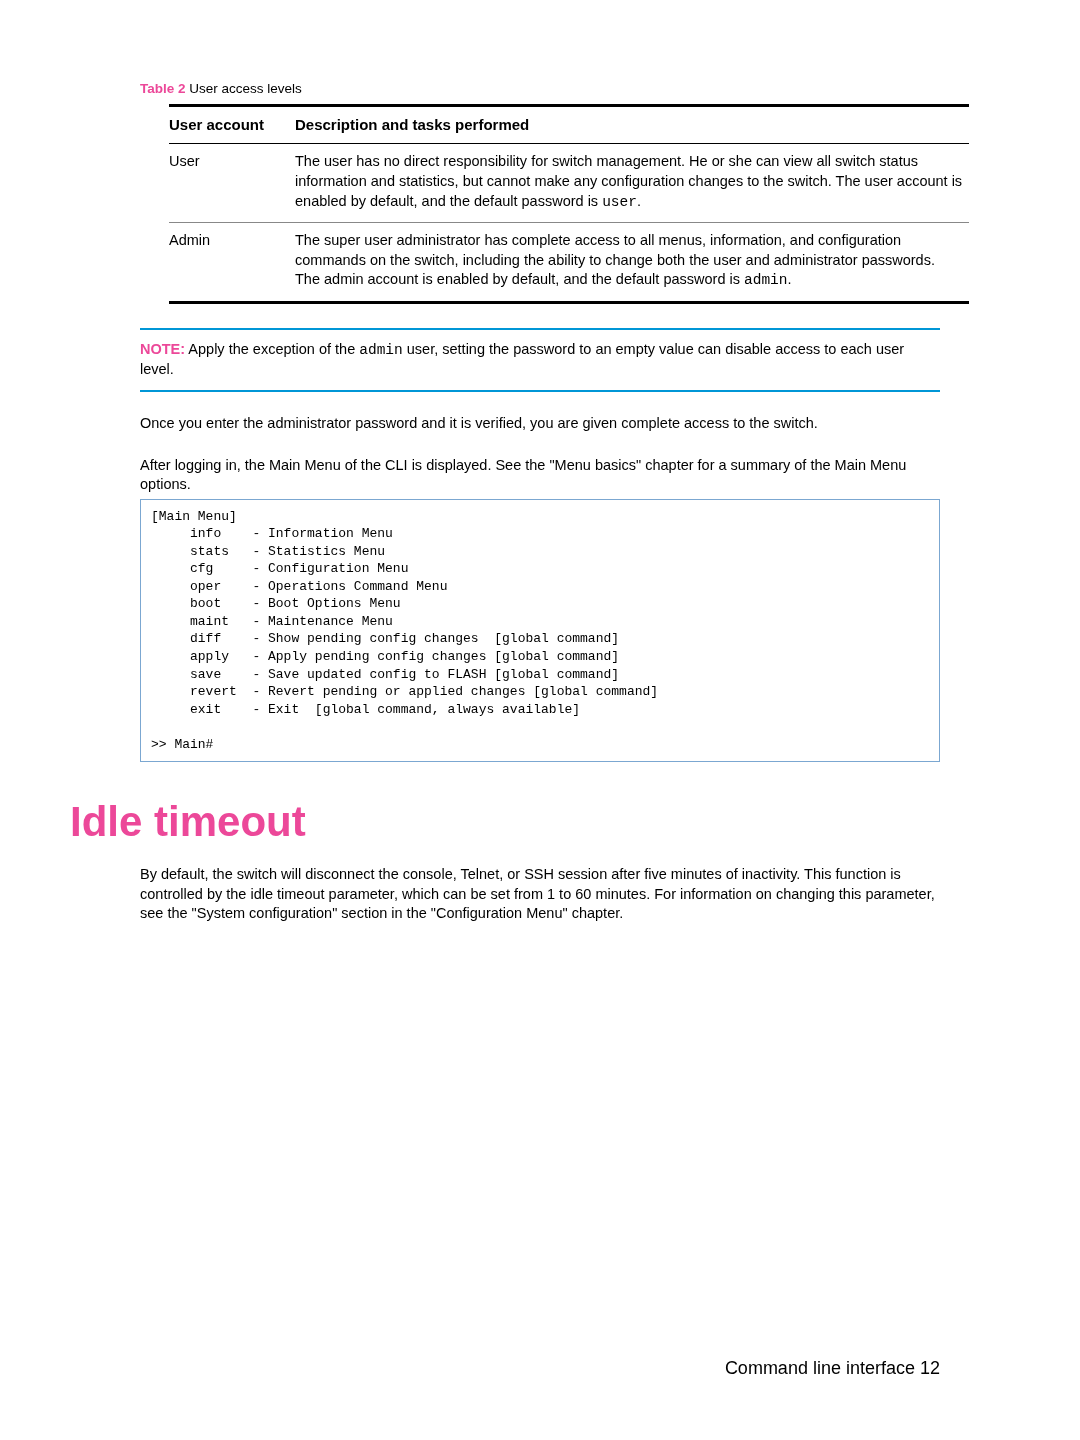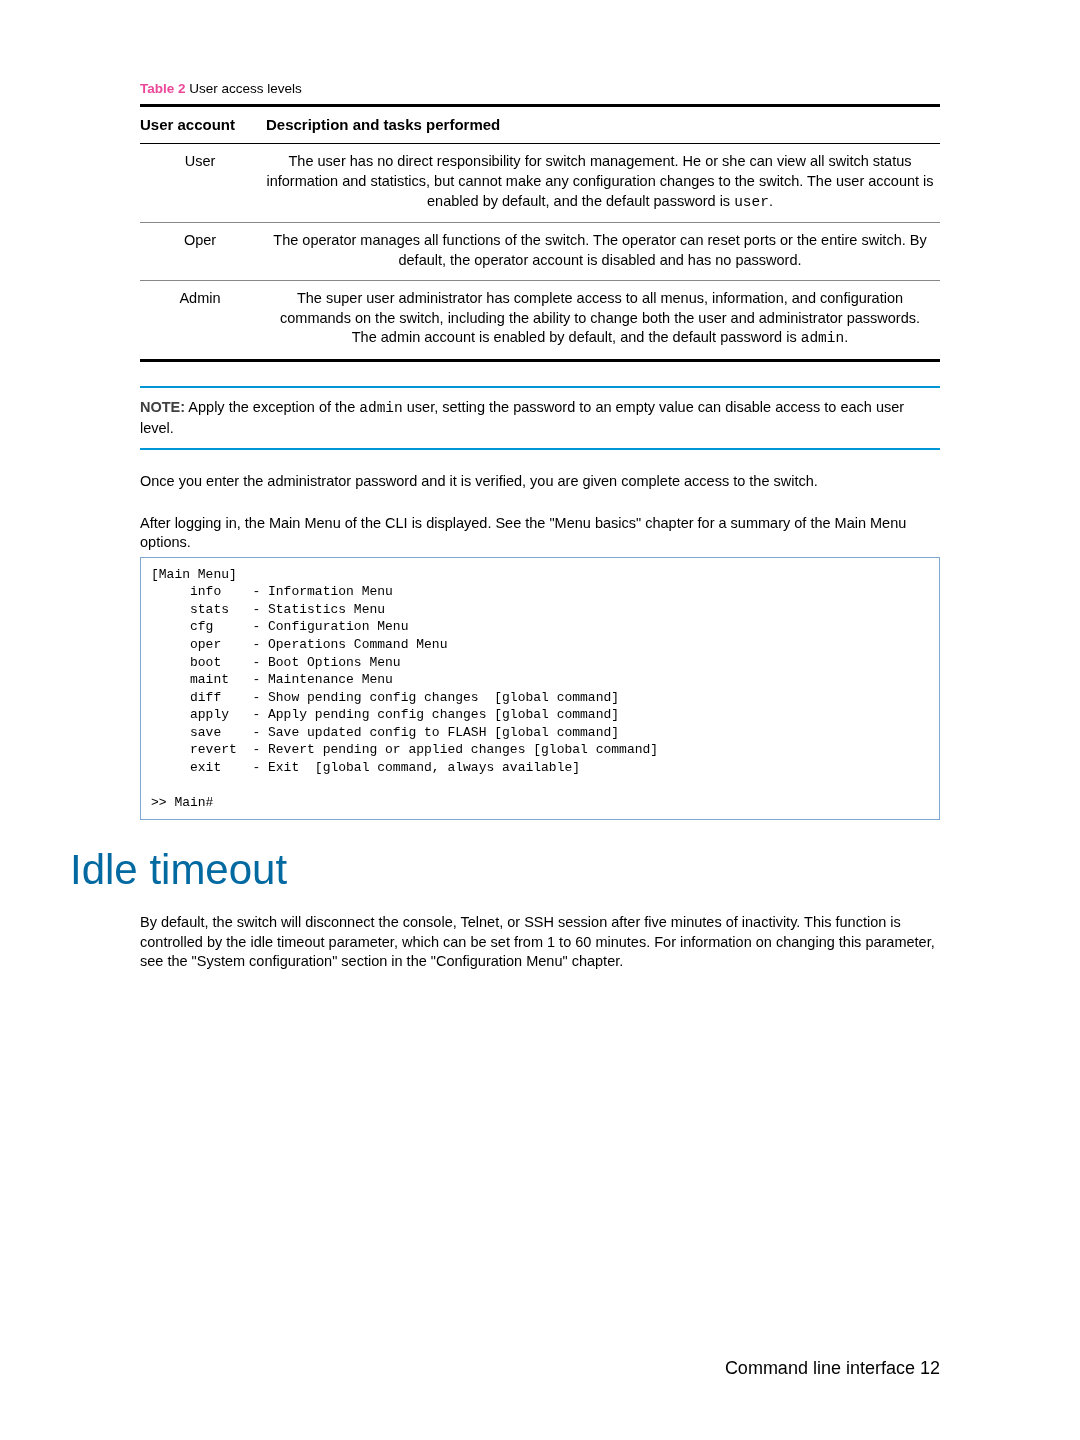--- a/index.html
+++ b/index.html
@@ -19,70 +19,71 @@
     font-size: 13.5px;
     margin-bottom: 6px;
   }
   .table-caption .label {
     color: #ec4899;
     font-weight: bold;
   }
   table {
     border-collapse: collapse;
     width: 100%;
+    margin-left: 29px;
   }
   thead tr {
     border-top: 3px solid #000;
     border-bottom: 1px solid #000;
   }
   th {
     text-align: left;
     font-weight: bold;
     padding: 8px 6px 8px 0;
     font-size: 15px;
     vertical-align: top;
   }
   th.col1 { width: 120px; }
-  tbody tr { border-bottom: 1px solid #888; text-align: center; }
+  tbody tr { border-bottom: 1px solid #888; }
   tbody tr:last-child { border-bottom: 3px solid #000; }
   td {
     padding: 8px 6px 10px 0;
     vertical-align: top;
     font-size: 14.5px;
   }
   .mono {
     font-family: "Courier New", monospace;
   }
   .note-block {
     border-top: 2px solid #0096d6;
     border-bottom: 2px solid #0096d6;
     margin-top: 24px;
     padding: 10px 0;
   }
   .note-label {
-    color: #404040;
+    color: #ec4899;
     font-weight: bold;
   }
   .para {
     margin-top: 22px;
   }
   .cli-box {
     border: 1px solid #7ba7d1;
     font-family: "Courier New", monospace;
     white-space: pre;
     font-size: 13px;
     padding: 8px 10px;
     margin-top: 4px;
     line-height: 1.35;
   }
   h1.section {
-    color: #0369a1;
-    font-weight: normal;
+    color: #ec4899;
+    font-weight: bold;
     font-size: 42px;
-    margin: 22px 0 14px -70px;
+    margin: 32px 0 14px -70px;
   }
   .footer {
     position: absolute;
     bottom: 60px;
     right: 140px;
     font-size: 18px;
   }
 </style>
 </head>
 <body>
@@ -98,24 +99,20 @@
       <th class="col1">User account</th>
       <th>Description and tasks performed</th>
     </tr>
   </thead>
   <tbody>
     <tr>
       <td>User</td>
       <td>
         <span>The user has no direct responsibility for switch management. He or she can view all switch status information and statistics, but cannot make any configuration changes to the switch. The user account is enabled by default, and the default password is </span><span class="mono">user</span><span>.</span>
       </td>
-    </tr>
-    <tr>
-      <td>Oper</td>
-      <td>The operator manages all functions of the switch. The operator can reset ports or the entire switch. By default, the operator account is disabled and has no password.</td>
     </tr>
     <tr>
       <td>Admin</td>
       <td>
         <span>The super user administrator has complete access to all menus, information, and configuration commands on the switch, including the ability to change both the user and administrator passwords. The admin account is enabled by default, and the default password is </span><span class="mono">admin</span><span>.</span>
       </td>
     </tr>
   </tbody>
 </table>
 

